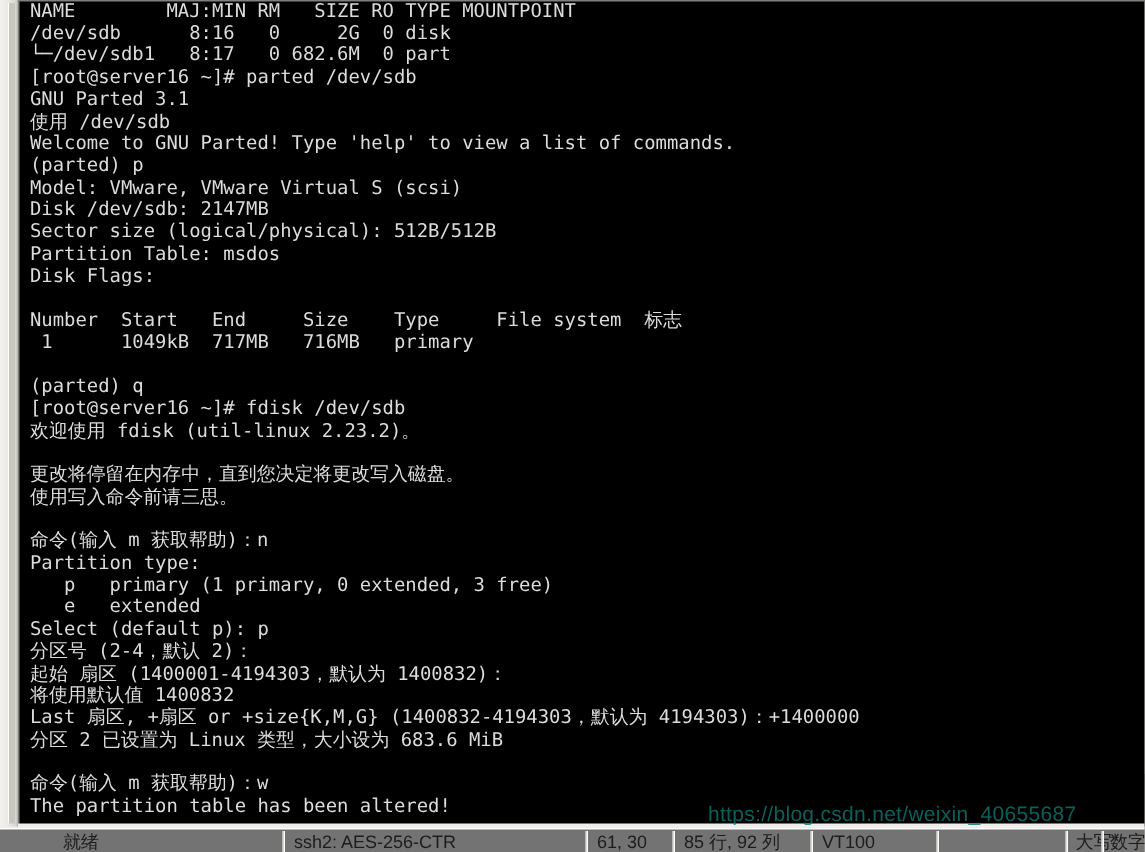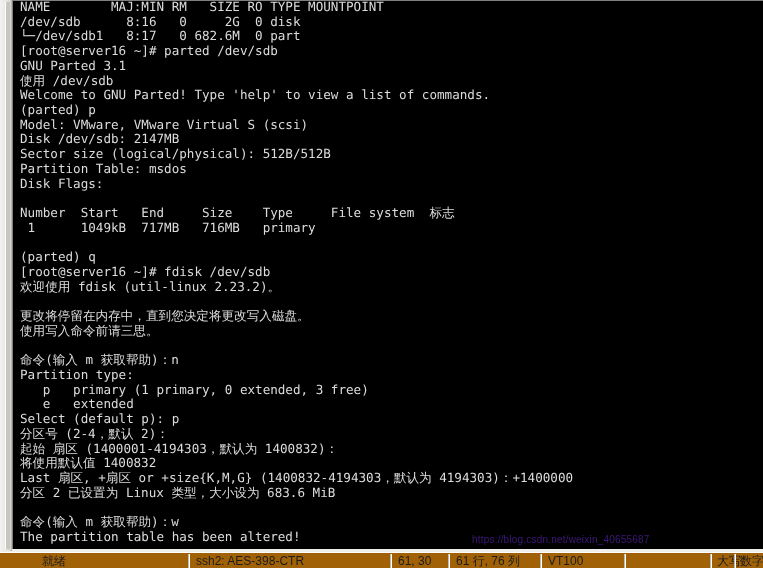--- a/index.html
+++ b/index.html
@@ -72,36 +72,36 @@
     white-space: pre;
     overflow: hidden;
   }
 
   
   .watermark {
     position: absolute;
     left: 472px;
     top: 534px;
     font-family: "Liberation Sans", sans-serif;
-    font-size: 10px;
-    color: #4c1d95;
+    font-size: 14px;
+    color: #0f766e;
     opacity: .82;
     white-space: nowrap;
     letter-spacing: .2px;
     pointer-events: none;
   }
 
   
   #status-bar {
     position: absolute;
     left: 0;
     top: 552px;
     width: 763px;
     height: 16px;
-    background: #a16207;
+    background: #737373;
     border-top: 1px solid #ffffff;
     font-family: "Liberation Sans", sans-serif;
     font-size: 12px;
     color: #1c1c1c;
     overflow: hidden;
   }
   #status-bar .seg {
     position: absolute;
     top: 1px;
     height: 15px;
@@ -156,25 +156,25 @@
     <div id="terminal-screen"><div class="line">NAME        MAJ:MIN RM   SIZE RO TYPE MOUNTPOINT</div><div class="line">/dev/sdb      8:16   0     2G  0 disk </div><div class="line">└─/dev/sdb1   8:17   0 682.6M  0 part </div><div class="line">[root@server16 ~]# parted /dev/sdb</div><div class="line">GNU Parted 3.1</div><div class="line">使用 /dev/sdb</div><div class="line">Welcome to GNU Parted! Type 'help' to view a list of commands.</div><div class="line">(parted) p</div><div class="line">Model: VMware, VMware Virtual S (scsi)</div><div class="line">Disk /dev/sdb: 2147MB</div><div class="line">Sector size (logical/physical): 512B/512B</div><div class="line">Partition Table: msdos</div><div class="line">Disk Flags: </div><div class="line">&nbsp;</div><div class="line">Number  Start   End     Size    Type     File system  标志</div><div class="line"> 1      1049kB  717MB   716MB   primary</div><div class="line">&nbsp;</div><div class="line">(parted) q</div><div class="line">[root@server16 ~]# fdisk /dev/sdb</div><div class="line">欢迎使用 fdisk (util-linux 2.23.2)。</div><div class="line">&nbsp;</div><div class="line">更改将停留在内存中，直到您决定将更改写入磁盘。</div><div class="line">使用写入命令前请三思。</div><div class="line">&nbsp;</div><div class="line">命令(输入 m 获取帮助)：n</div><div class="line">Partition type:</div><div class="line">   p   primary (1 primary, 0 extended, 3 free)</div><div class="line">   e   extended</div><div class="line">Select (default p): p</div><div class="line">分区号 (2-4，默认 2)：</div><div class="line">起始 扇区 (1400001-4194303，默认为 1400832)：</div><div class="line">将使用默认值 1400832</div><div class="line">Last 扇区, +扇区 or +size{K,M,G} (1400832-4194303，默认为 4194303)：+1400000</div><div class="line">分区 2 已设置为 Linux 类型，大小设为 683.6 MiB</div><div class="line">&nbsp;</div><div class="line">命令(输入 m 获取帮助)：w</div><div class="line">The partition table has been altered!</div><div class="line">&nbsp;</div></div>
   </div>
 
   <div class="bottom-edge"></div>
 
   <div class="watermark">https://blog.csdn.net/weixin_40655687</div>
 
   <div id="status-bar">
     <div class="seg s-ready">就绪</div>
     <div class="divider d1"></div>
-    <div class="seg s-cipher">ssh2: AES-398-CTR</div>
+    <div class="seg s-cipher">ssh2: AES-256-CTR</div>
     <div class="divider d2"></div>
     <div class="seg s-coords">61, 30</div>
     <div class="divider d3"></div>
-    <div class="seg s-rowcol">61 行, 76 列</div>
+    <div class="seg s-rowcol">85 行, 92 列</div>
     <div class="divider d4"></div>
     <div class="seg s-emu">VT100</div>
     <div class="divider d5"></div>
     <div class="divider d6"></div>
     <div class="seg s-caps">大写</div>
     <div class="divider d7"></div>
     <div class="seg s-num">数字</div>
   </div>
 
 </div>

